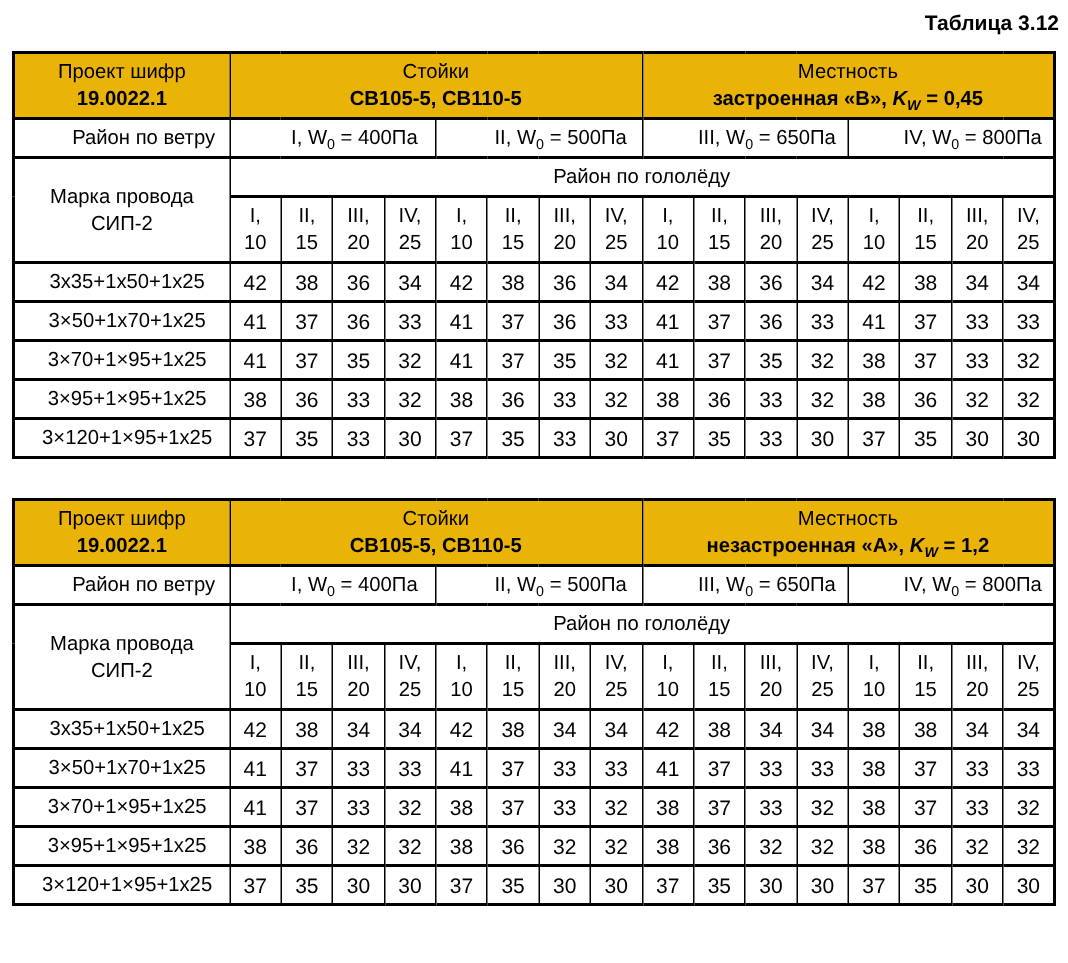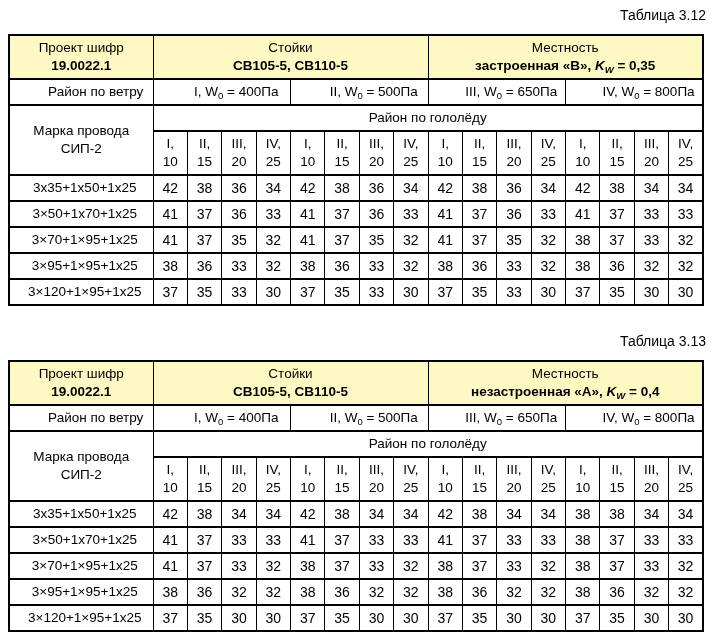--- a/index.html
+++ b/index.html
@@ -7,21 +7,21 @@
     width: 712px;
     height: 642px;
     background: #ffffff;
     font-family: "Liberation Sans", sans-serif;
     color: #000000;
     overflow: hidden;
   }
   .tbl-block { margin-top: 6px; }
   .tbl-block + .tbl-block { margin-top: 26px; }
   .caption {
-    font-weight: normal;
+    font-weight: bold;
     font-size: 14px;
     line-height: 18px;
     text-align: right;
     padding-right: 6px;
     margin-bottom: 10px;
     margin-left: 26px;
   }
   table.grid {
     border-collapse: collapse;
     table-layout: fixed;
@@ -46,21 +46,21 @@
   .grid thead tr.r-wind th { height: 20px; padding-left: 30px; }
   .grid thead tr.r-ice th { height: 20px; margin-left: 16px; }
   .grid thead tr.r-sub th { height: 38px; }
   .grid tbody td { height: 20px; font-size: 14px; }
   .grid tbody td.mark {
     text-align: center;
     padding-left: 8px;
     font-size: 13.5px;
     white-space: nowrap;
   }
-  th.gray { background: #fef9c3; }
+  th.gray { background: #eab308; }
   .b { font-weight: bold; text-align: center; }
   .grid sub {
     font-size: 9.5px;
     line-height: 0;
     vertical-align: -3px;
   }
   .grid i { font-style: italic; }
 </style>
 </head>
 <body>
@@ -92,21 +92,21 @@
         <th class="gray">
           <div>Проект шифр</div>
           <div class="b">19.0022.1</div>
         </th>
         <th class="gray" colspan="8">
           <div>Стойки</div>
           <div class="b">СВ105-5, СВ110-5</div>
         </th>
         <th class="gray" colspan="8">
           <div>Местность</div>
-          <div class="b"><span>застроенная «В», </span><i>K</i><sub><i>W</i></sub><span> = 0,35</span></div>
+          <div class="b"><span>застроенная «В», </span><i>K</i><sub><i>W</i></sub><span> = 0,45</span></div>
         </th>
       </tr>
       <tr class="r-wind">
         <th>Район по ветру</th>
       <th colspan="4"><span>I, W</span><sub>0</sub><span> = 400Па</span></th>
           <th colspan="4"><span>II, W</span><sub>0</sub><span> = 500Па</span></th>
           <th colspan="4"><span>III, W</span><sub>0</sub><span> = 650Па</span></th>
           <th colspan="4"><span>IV, W</span><sub>0</sub><span> = 800Па</span></th>
         </tr>
       <tr class="r-ice">
@@ -277,21 +277,20 @@
           <td>37</td>
           <td>35</td>
           <td>30</td>
           <td>30</td>
         </tr>
       </tbody>
   </table>
 </section>
 
 <section class="tbl-block">
-  <div class="caption">Таблица 3.13</div>
   <table class="grid">
     <colgroup>
         <col class="c-mark">
         <col>
         <col>
         <col>
         <col>
         <col>
         <col>
         <col>
@@ -310,21 +309,21 @@
         <th class="gray">
           <div>Проект шифр</div>
           <div class="b">19.0022.1</div>
         </th>
         <th class="gray" colspan="8">
           <div>Стойки</div>
           <div class="b">СВ105-5, СВ110-5</div>
         </th>
         <th class="gray" colspan="8">
           <div>Местность</div>
-          <div class="b"><span>незастроенная «А», </span><i>K</i><sub><i>W</i></sub><span> = 0,4</span></div>
+          <div class="b"><span>незастроенная «А», </span><i>K</i><sub><i>W</i></sub><span> = 1,2</span></div>
         </th>
       </tr>
       <tr class="r-wind">
         <th>Район по ветру</th>
       <th colspan="4"><span>I, W</span><sub>0</sub><span> = 400Па</span></th>
           <th colspan="4"><span>II, W</span><sub>0</sub><span> = 500Па</span></th>
           <th colspan="4"><span>III, W</span><sub>0</sub><span> = 650Па</span></th>
           <th colspan="4"><span>IV, W</span><sub>0</sub><span> = 800Па</span></th>
         </tr>
       <tr class="r-ice">

